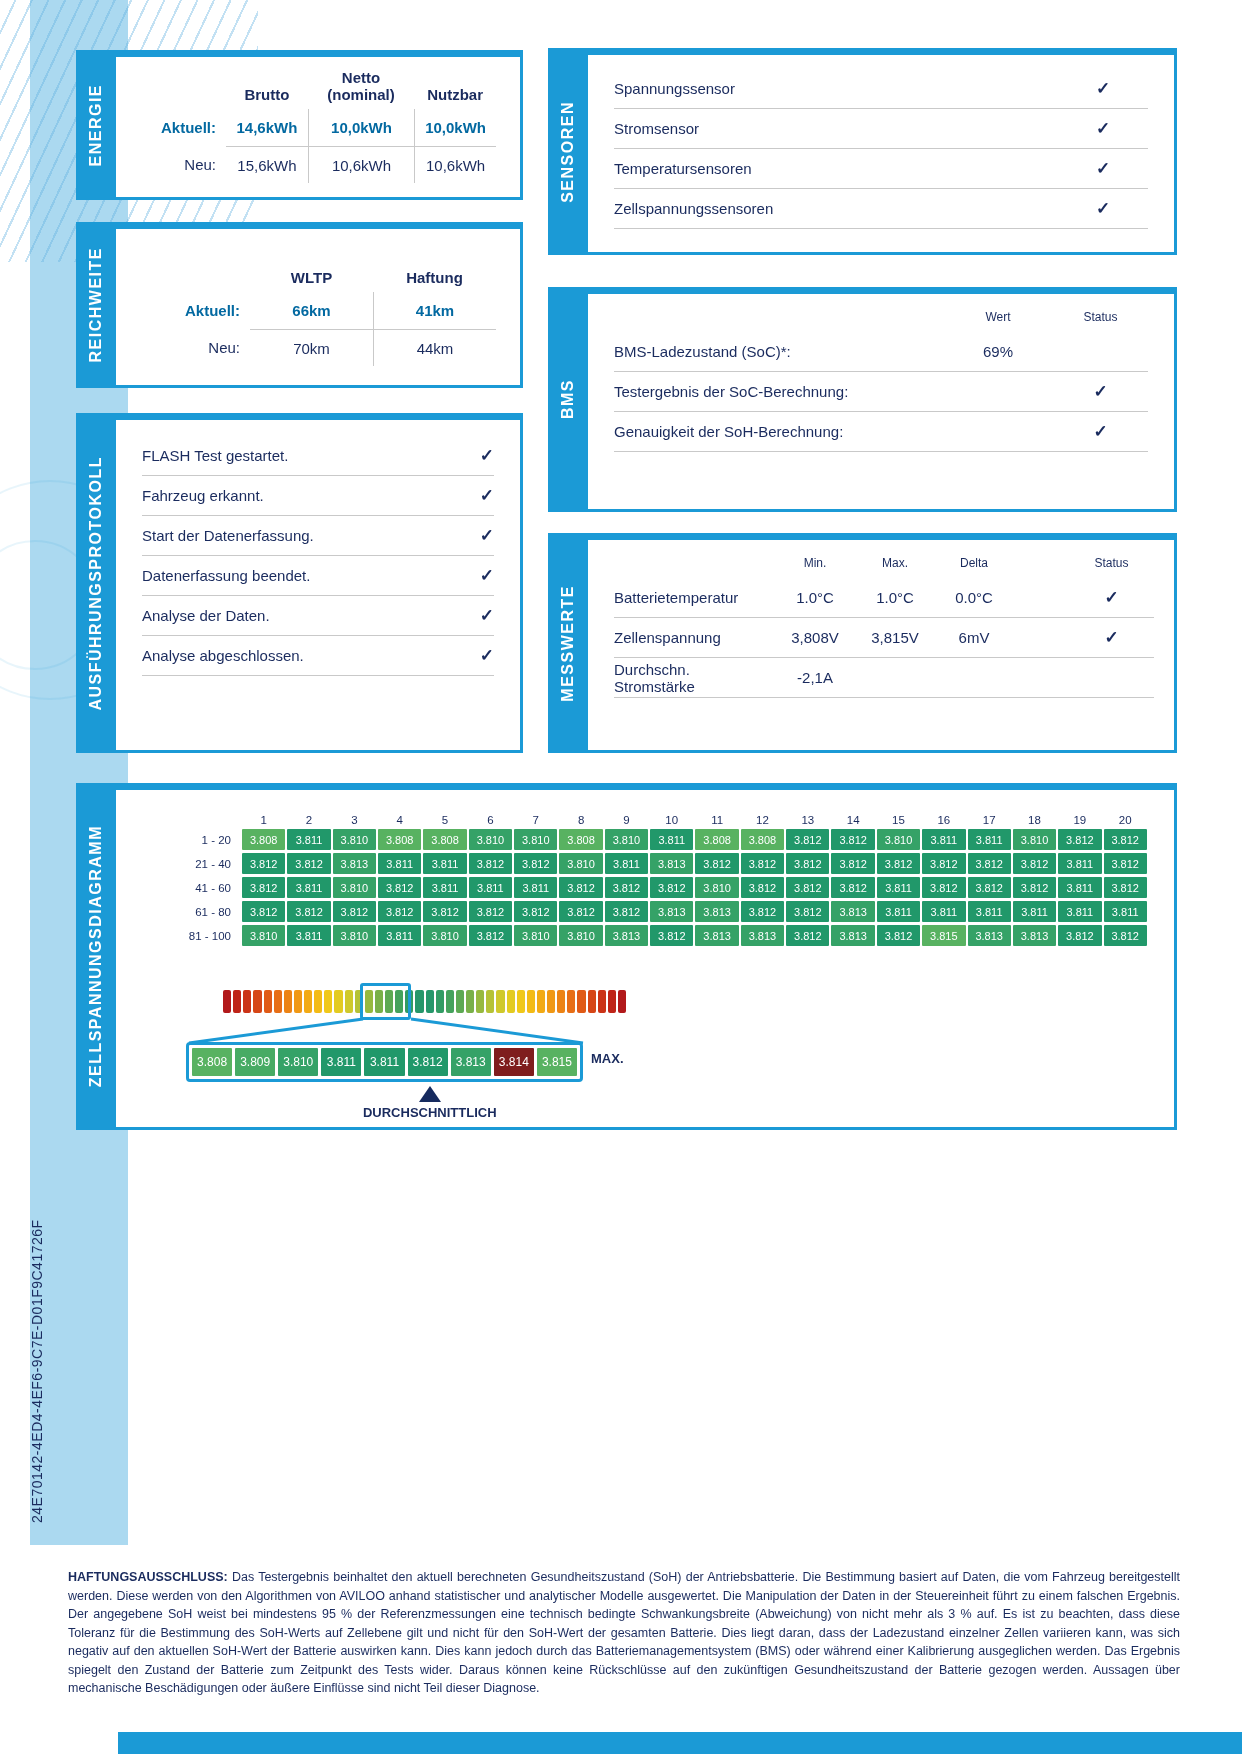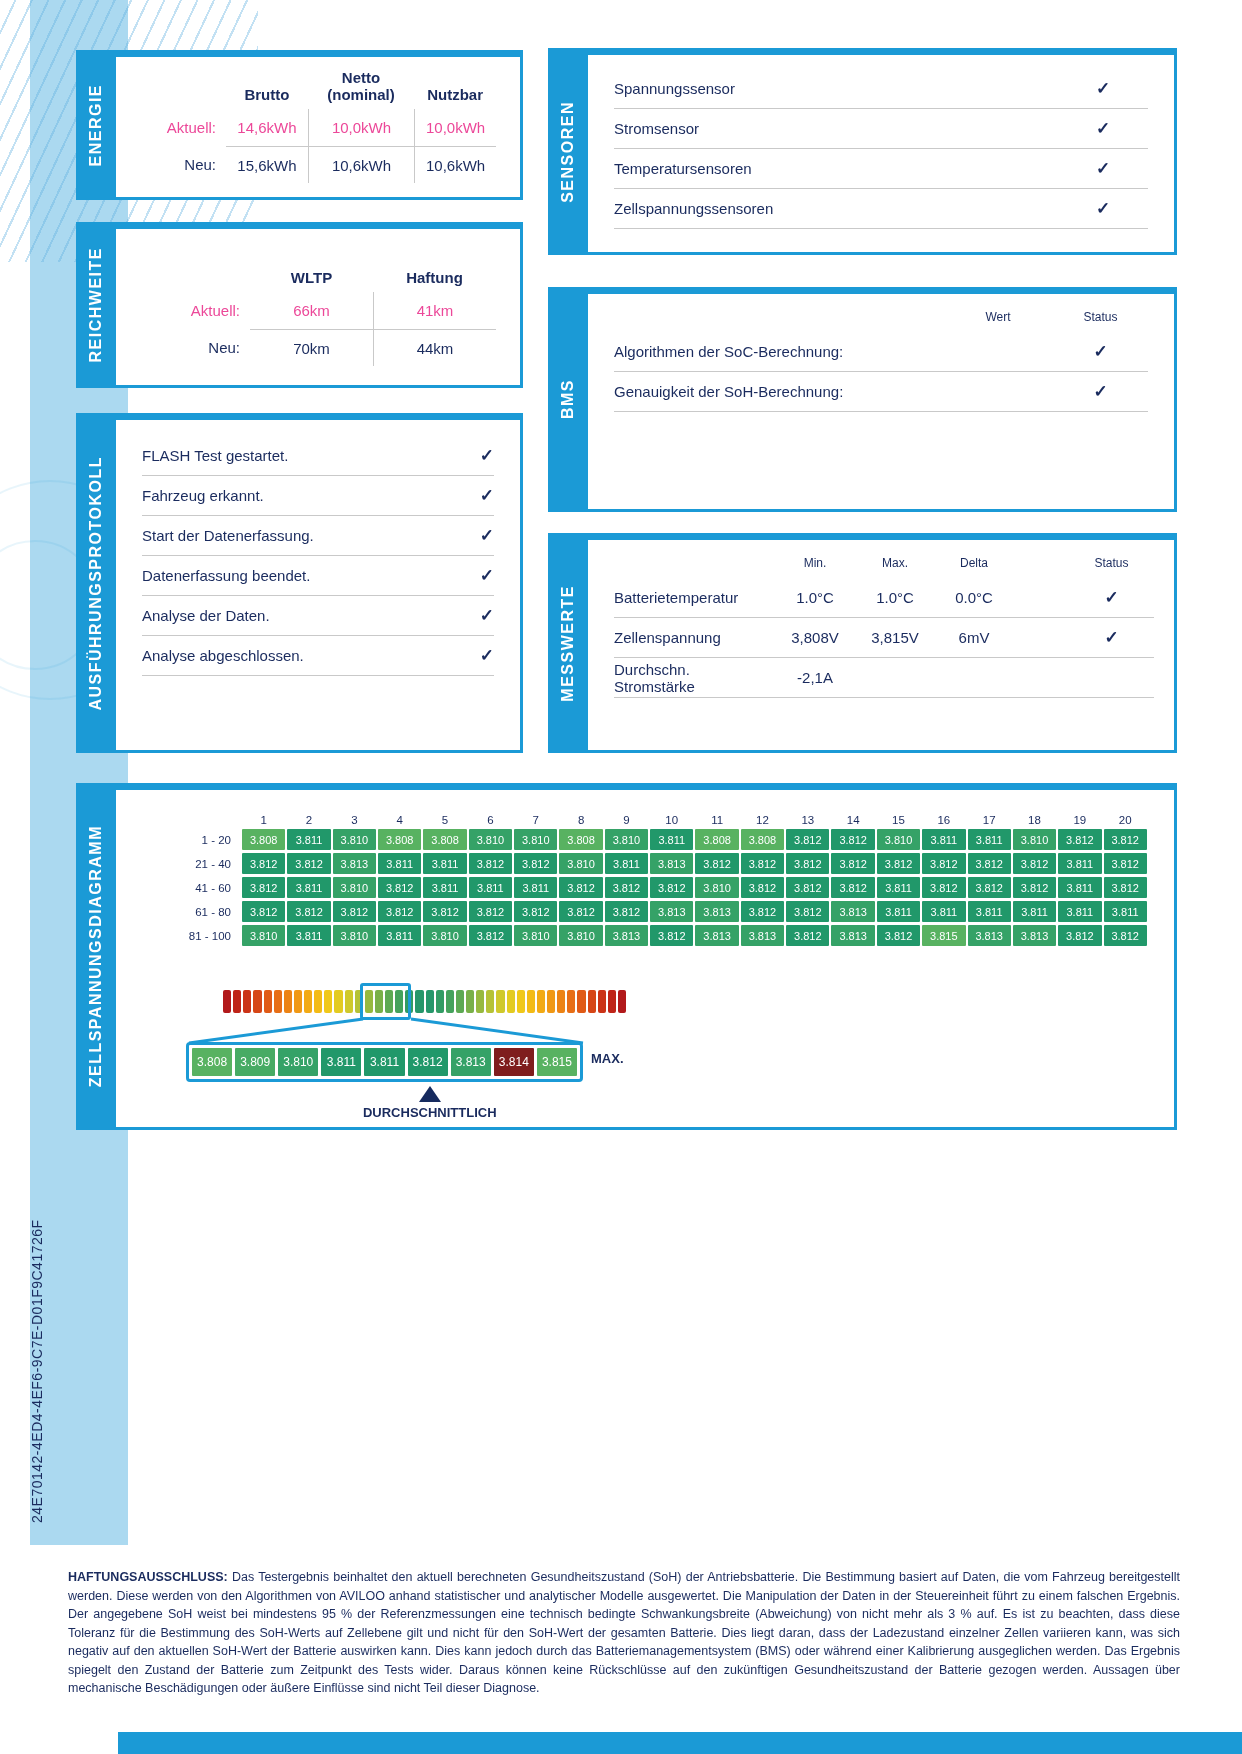--- a/index.html
+++ b/index.html
@@ -28,21 +28,21 @@
   .content { position:absolute; left:37px; top:0; right:0; bottom:0; }
 
   
   .kv { display:grid; padding:0 24px; }
   .kv .hcell { font-weight:bold; text-align:center; align-self:end; padding-bottom:6px; }
   .kv .rlabel { text-align:right; padding-right:10px; align-self:center; }
   .kv .vcell { text-align:center; align-self:center; }
   .kv .sep-l { border-left:1px solid #c9c9c9; }
   .kv .sep-t { border-top:1px solid #c9c9c9; }
   .kv .row-h { height:37px; display:flex; align-items:center; justify-content:center; }
-  .blue-row { color:#ec4899; }
+  .blue-row { color:#0369a1;font-weight:bold; }
 
   
   .lrow { display:flex; align-items:center; height:40px; border-bottom:1px solid #c9c9c9; }
   .lrow.nline { border-bottom:none; }
   .lrow .lab { flex:1; }
   .check { font-weight:bold; font-size:17px; color:#1a2b5e; }
   .colhead { font-size:12px; color:#1a2b5e; }
   .ccol { text-align:center; }
 
   
@@ -193,21 +193,26 @@
         <span>BMS</span>
       </div>
     <div class="content">
         <div id="bms-body" style="padding:8px 26px 0 26px;">
           <div class="lrow nline" style="height: 30px;">
             <span class="lab"></span>
             <span class="colhead ccol" style="width: 110px;">Wert</span>
             <span class="colhead ccol" style="width: 95px;">Status</span>
           </div>
           <div class="lrow">
-            <span class="lab">Algorithmen der SoC-Berechnung:</span>
+            <span class="lab">BMS-Ladezustand (SoC)*:</span>
+            <span class="ccol" style="width: 110px;">69%</span>
+            <span class="check ccol" style="width: 95px;"></span>
+          </div>
+          <div class="lrow">
+            <span class="lab">Testergebnis der SoC-Berechnung:</span>
             <span class="ccol" style="width: 110px;"></span>
             <span class="check ccol" style="width: 95px;">✓</span>
           </div>
           <div class="lrow">
             <span class="lab">Genauigkeit der SoH-Berechnung:</span>
             <span class="ccol" style="width: 110px;"></span>
             <span class="check ccol" style="width: 95px;">✓</span>
           </div>
         </div>
       </div>

